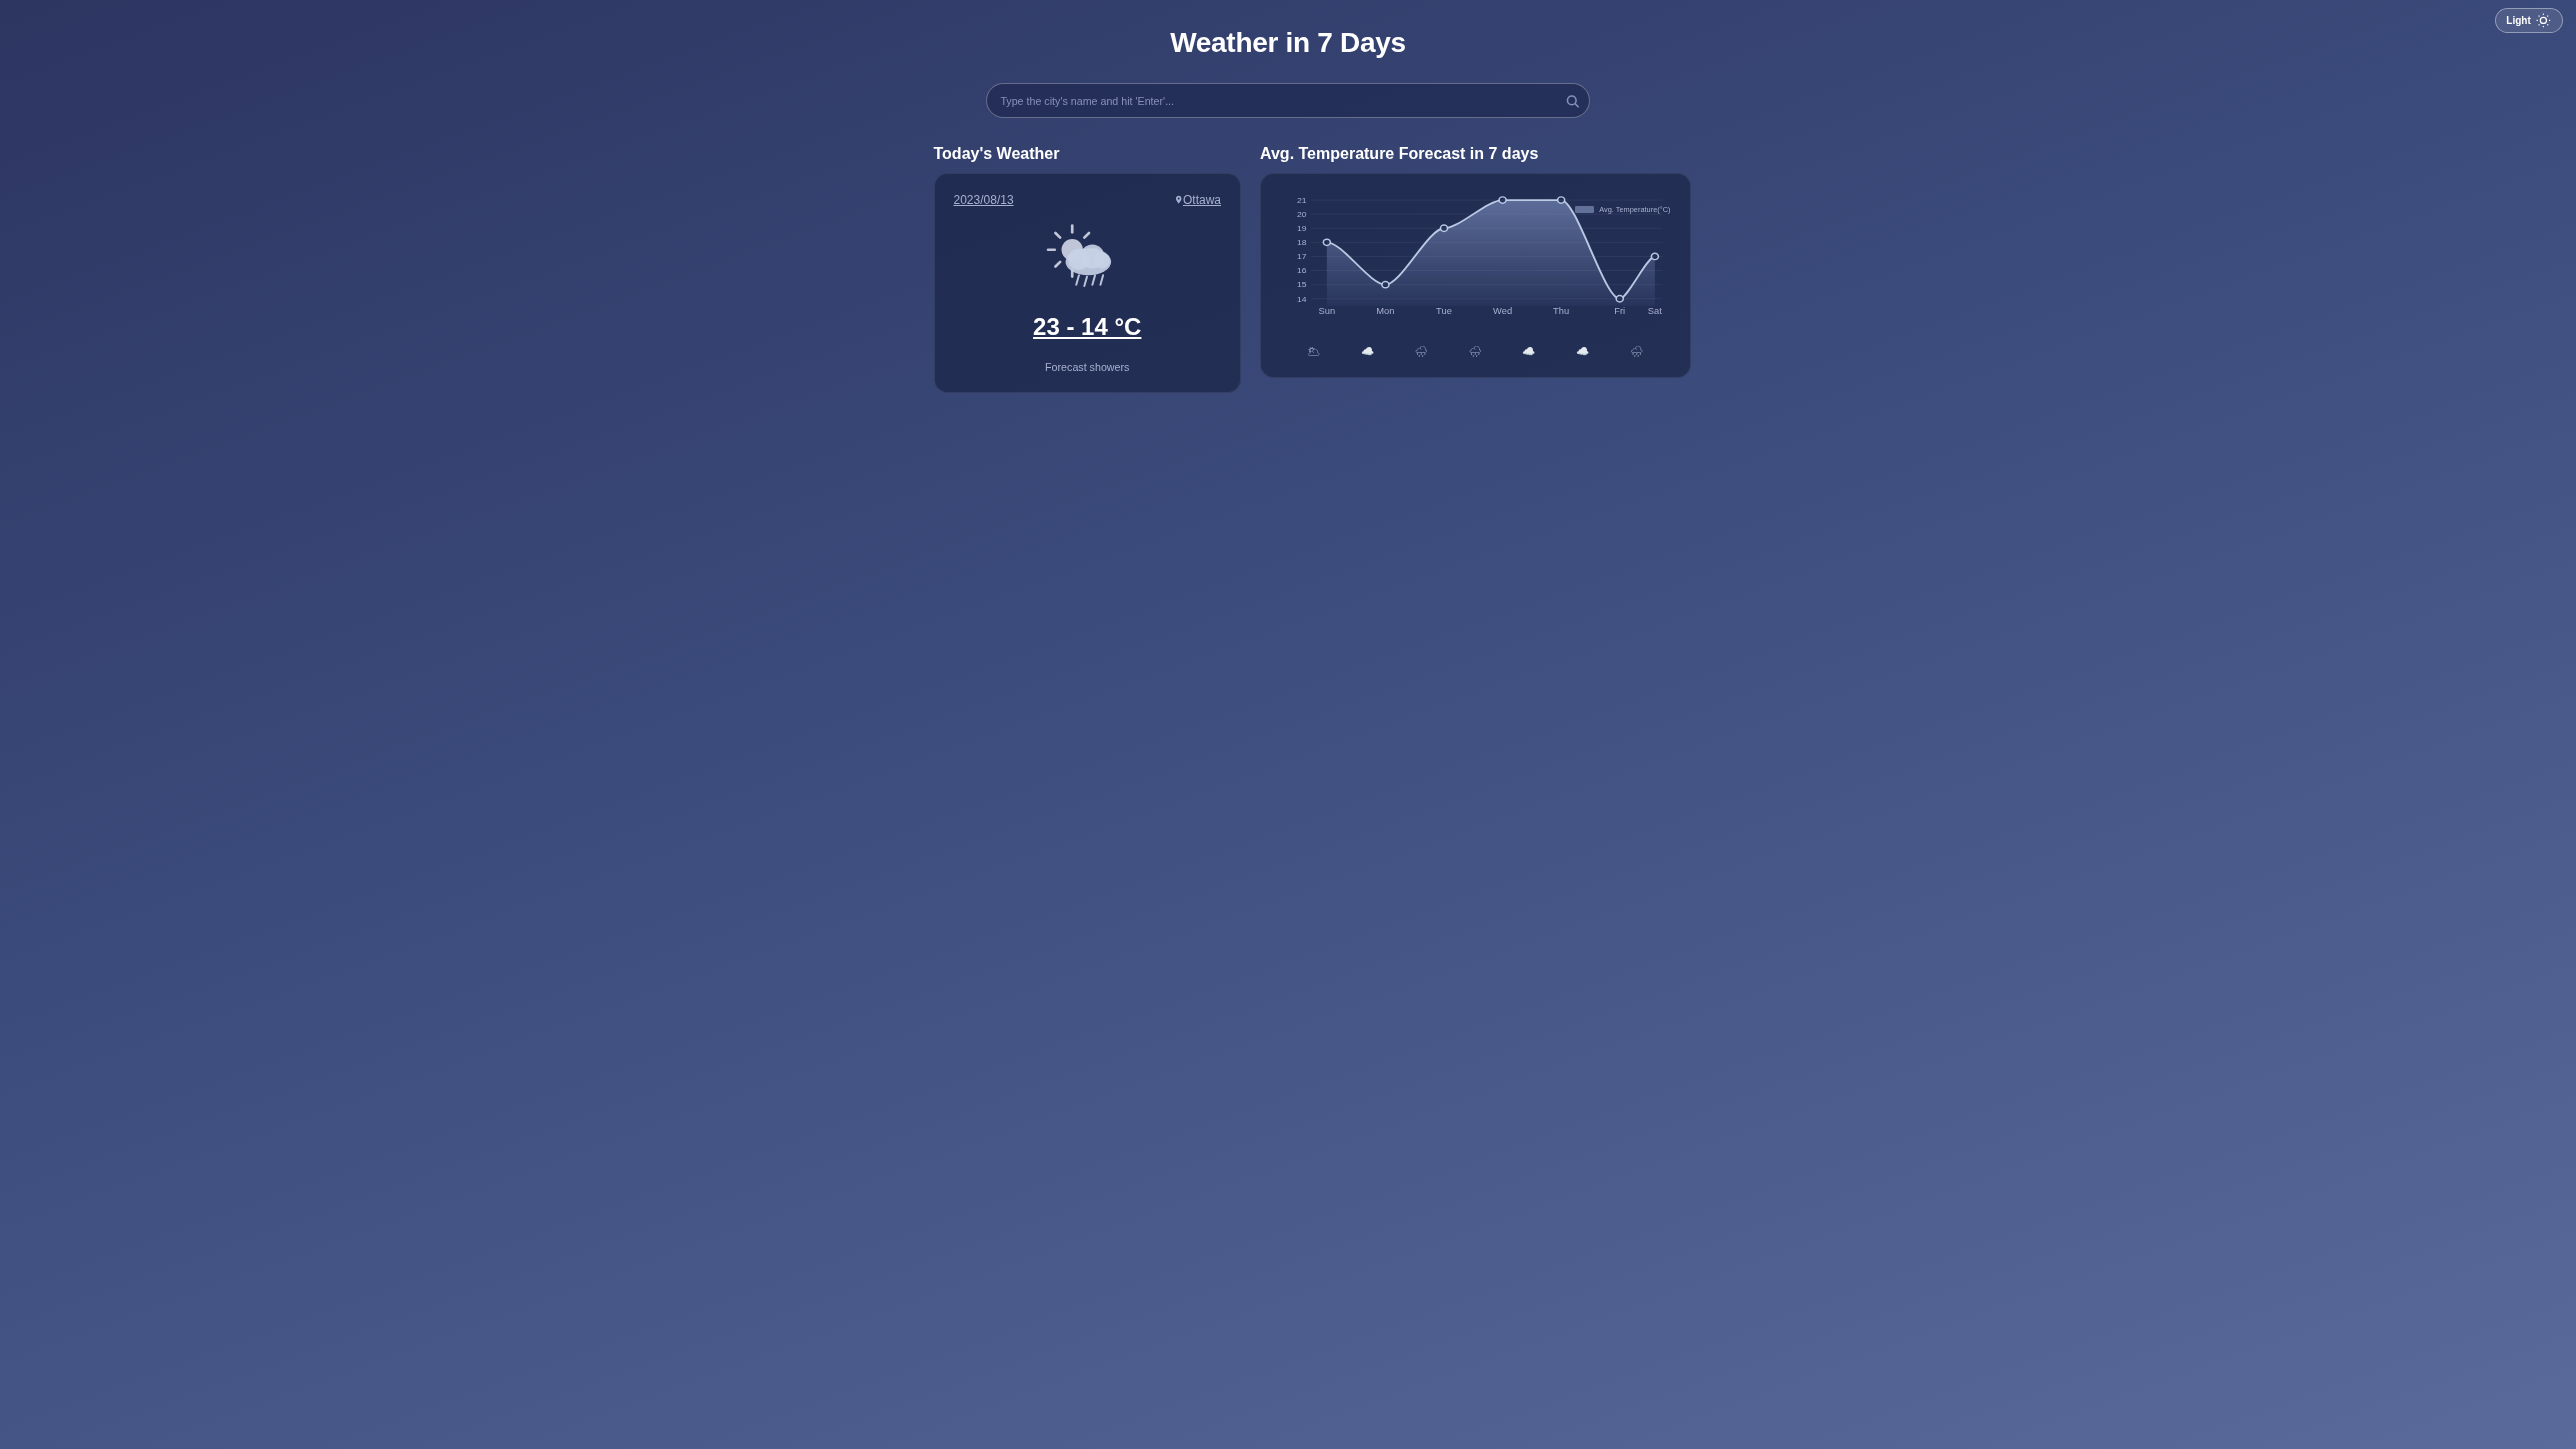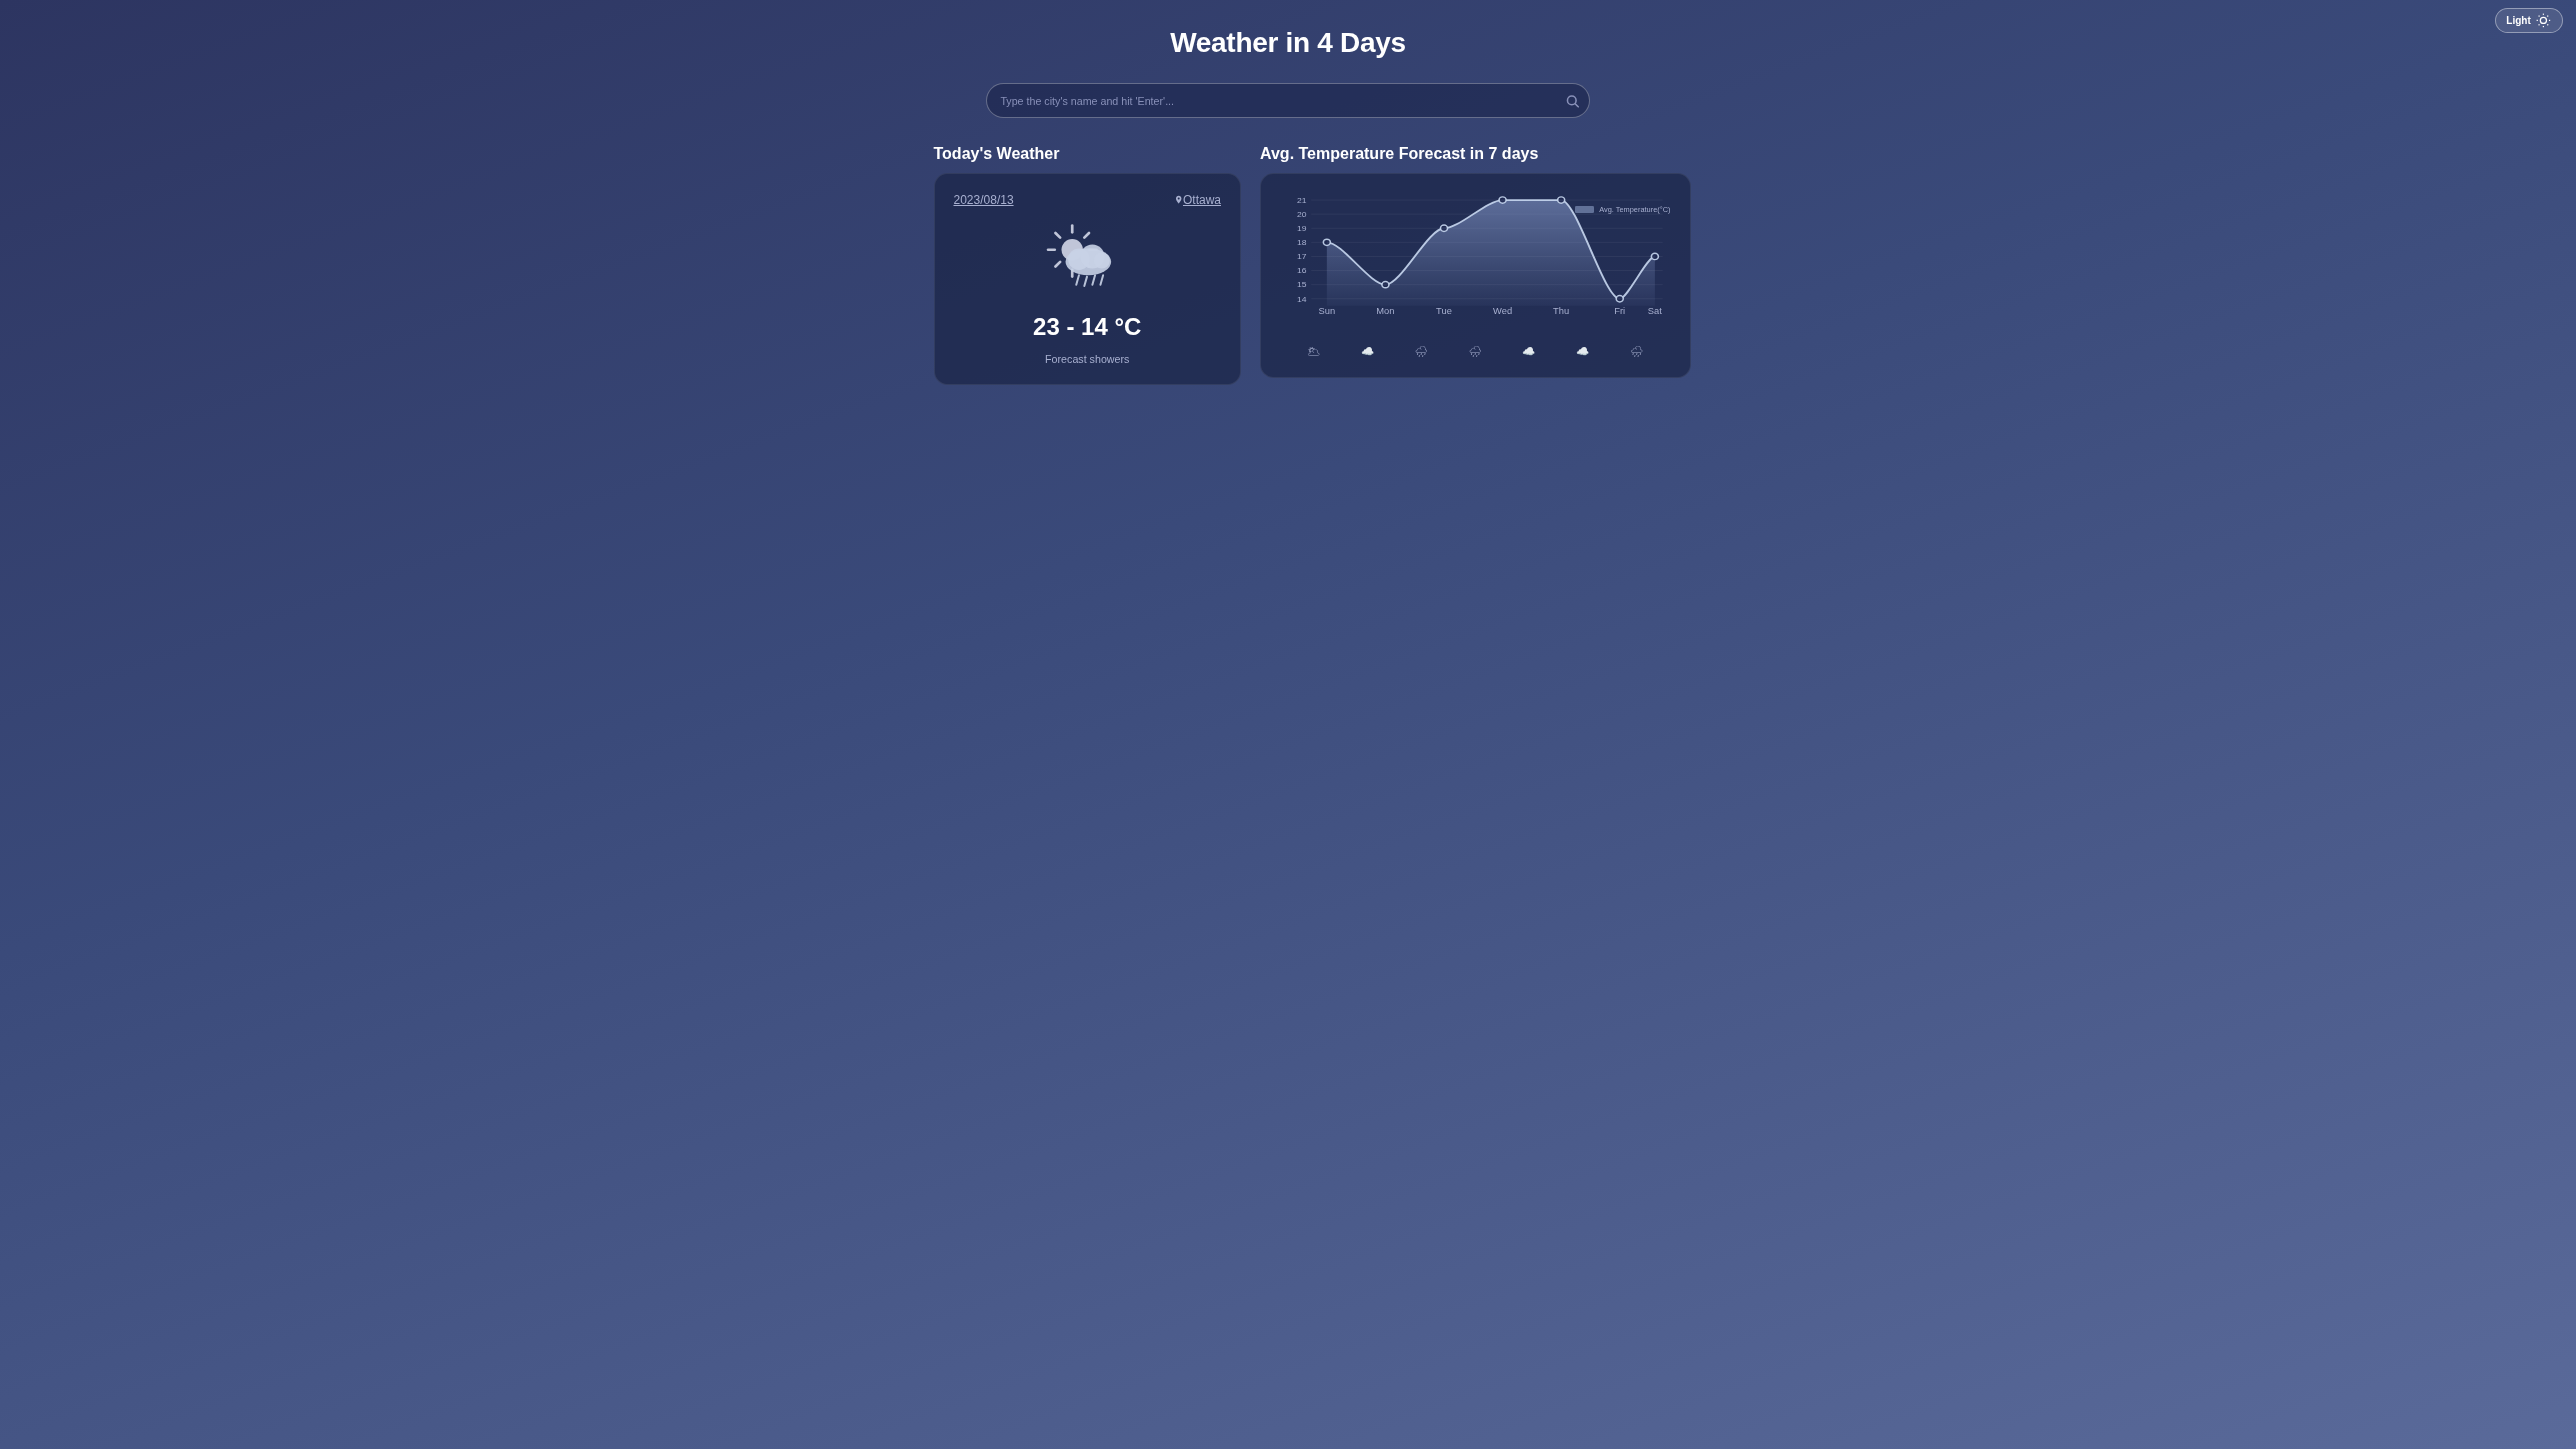--- a/index.html
+++ b/index.html
@@ -133,21 +133,22 @@
     .weather-svg {
       width: 94px;
       height: 81px;
     }
 
     .temp-display {
       text-align: center;
       font-size: 24px;
       font-weight: 700;
       color: #fff;
-      margin-bottom: 12px;
+      margin-bottom: 20px;
+      text-decoration: underline;
     }
 
     .weather-desc {
       text-align: center;
       font-size: 10.7px;
       color: #a8b0d0;
     }
 
     
     .chart-card .chart-area {
@@ -212,21 +213,21 @@
       <line x1="4.22" y1="4.22" x2="5.64" y2="5.64"></line>
       <line x1="18.36" y1="18.36" x2="19.78" y2="19.78"></line>
       <line x1="1" y1="12" x2="3" y2="12"></line>
       <line x1="21" y1="12" x2="23" y2="12"></line>
       <line x1="4.22" y1="19.78" x2="5.64" y2="18.36"></line>
       <line x1="18.36" y1="5.64" x2="19.78" y2="4.22"></line>
     </svg>
   </button>
 </div>
 
-<h1 class="page-title">Weather in 4 Days</h1>
+<h1 class="page-title">Weather in 7 Days</h1>
 
 <div class="search-bar-wrapper">
   <input type="text" class="search-input" placeholder="Type the city's name and hit 'Enter'..." style="">
   <button class="search-icon-btn">
     <svg width="14.8" height="14.8" viewBox="0 0 24 24" fill="none" stroke="currentColor" stroke-width="2.5" stroke-linecap="round">
       <circle cx="11" cy="11" r="7"></circle>
       <line x1="16.5" y1="16.5" x2="22" y2="22"></line>
     </svg>
   </button>
 </div>

